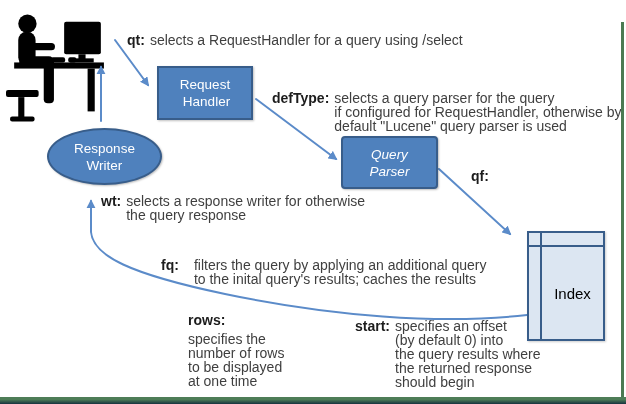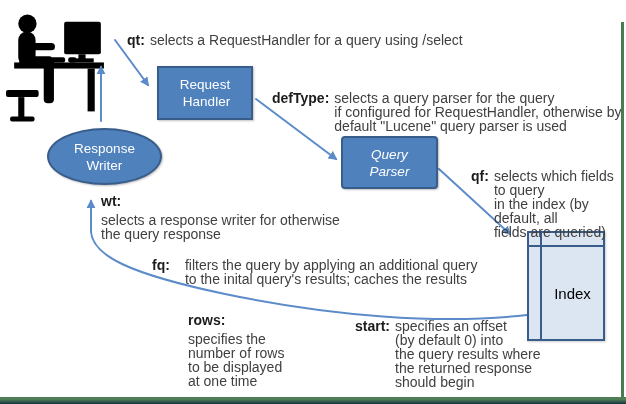--- a/index.html
+++ b/index.html
@@ -97,32 +97,29 @@
 
   <div class="annot" style="left:272px; top:91px;">
     <span class="lbl">defType:</span>
     <span class="txt">selects a query parser for the query
 if configured for RequestHandler, otherwise by
 default "Lucene" query parser is used</span>
   </div>
 
   <div class="annot" style="left:471px; top:169px;">
     <span class="lbl">qf:</span>
-    <span class="txt">selects which fields to query
-in the index (by default, all
-fields are queried)</span>
   </div>
 
-  <div class="annot" style="left:101px; top:194px;flex-direction:column;">
+  <div class="annot" style="left:101px; top:194px;">
     <span class="lbl">wt:</span>
     <span class="txt">selects a response writer for otherwise
 the query response</span>
   </div>
 
-  <div class="annot" style="left:152px; top:258px;gap:15px;">
+  <div class="annot" style="left:161px; top:258px;gap:15px;">
     <span class="lbl">fq:</span>
     <span class="txt">filters the query by applying an additional query
 to the inital query's results; caches the results</span>
   </div>
 
   <div class="annot" style="left:188px; top:313px;flex-direction:column;">
     <span class="lbl">rows:</span>
     <span class="txt">specifies the
 number of rows
 to be displayed

